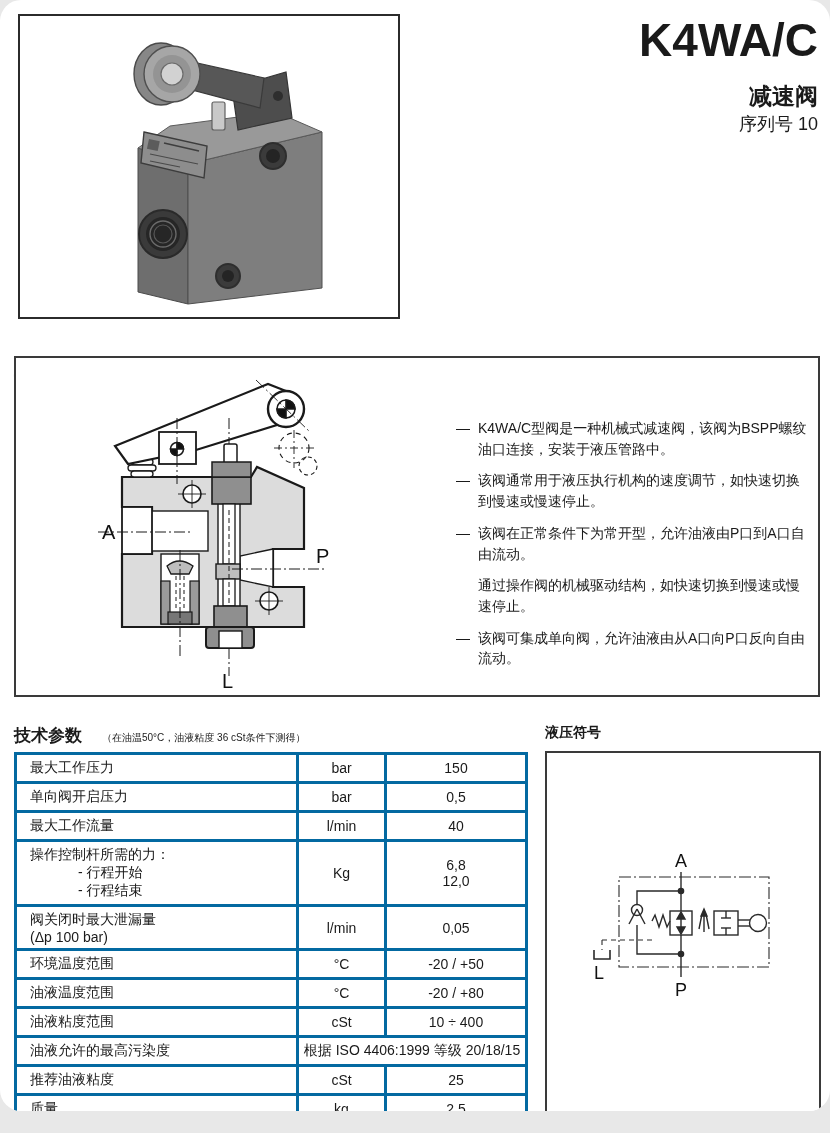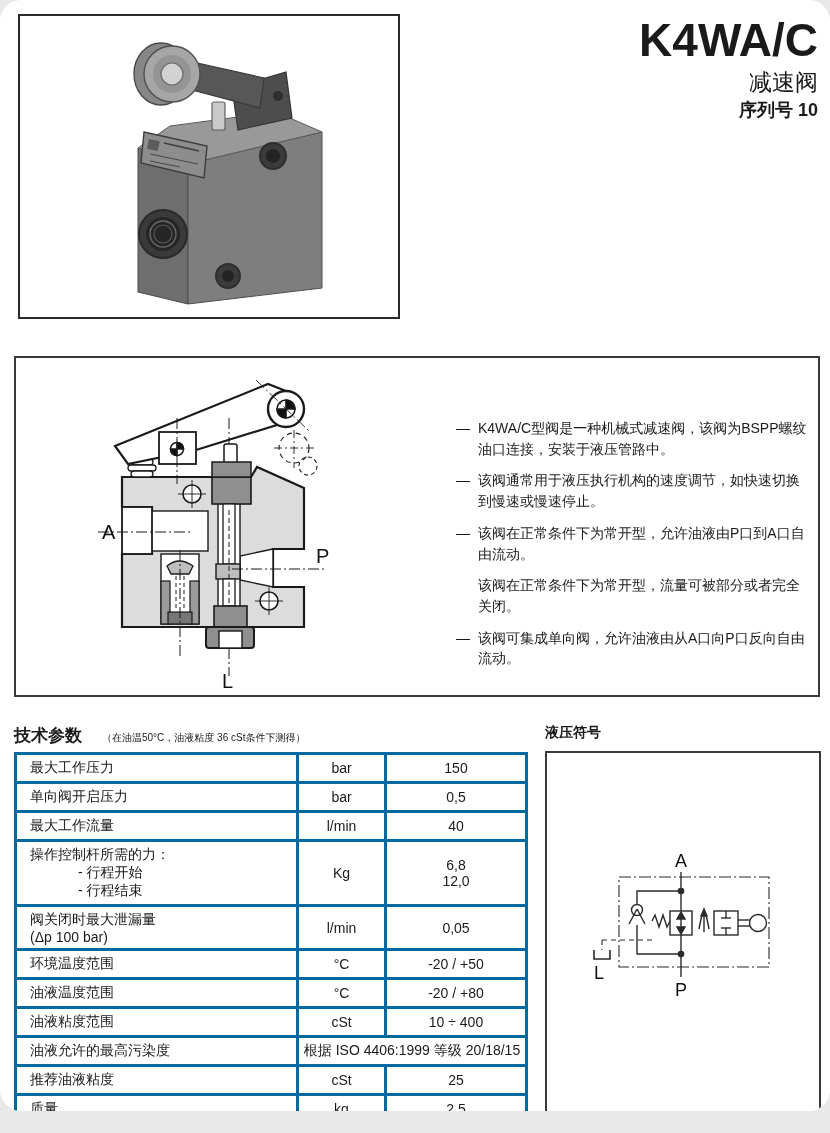--- a/index.html
+++ b/index.html
@@ -6,22 +6,22 @@
   .page{
     position:relative;width:830px;height:1111px;background:#ffffff;
     font-family:"Liberation Sans","DejaVu Sans",sans-serif;color:#1a1a1a;
     margin:0 auto;overflow:hidden;border-radius:21px;
   }
   
   .photo-frame{position:absolute;left:18px;top:14px;width:378px;height:301px;border:2px solid #2b2b2b;background:#fff;}
   
   .title-block{position:absolute;right:12px;top:16px;text-align:right;}
   .model{font-size:46px;font-weight:bold;letter-spacing:0;line-height:1.05;}
-  .subtitle{font-size:23px;font-weight:normal;line-height:1.25;margin-top:4px;}
-  .series{font-size:18px;font-weight:bold;line-height:1.2;margin-top:3px;}
+  .subtitle{font-size:23px;font-weight:bold;line-height:1.25;margin-top:18px;}
+  .series{font-size:18px;font-weight:normal;line-height:1.2;margin-top:3px;}
   
   .intro{position:absolute;left:434px;top:206px;}
   .port-type{font-size:19px;font-weight:bold;}
   .spec-lines{margin-top:27px;font-size:20px;font-weight:bold;line-height:31px;}
   .spec-lines .unit{font-weight:normal;font-size:19px;}
   
   .sec-heading{position:absolute;font-size:15px;font-weight:bold;}
   .wp-heading{left:14px;top:333px;margin-top:29px;}
   .tech-heading-wrap{position:absolute;left:14px;top:724px;white-space:nowrap;}
   .tech-heading-wrap b{font-size:17px;}
@@ -183,21 +183,21 @@
         <span>K4WA/C型阀是一种机械式减速阀，该阀为BSPP螺纹油口连接，安装于液压管路中。</span>
       </div>
       <div class="wp-item">
         <span class="dash">—</span>
         <span>该阀通常用于液压执行机构的速度调节，如快速切换到慢速或慢速停止。</span>
       </div>
       <div class="wp-item">
         <span class="dash">—</span>
         <span>该阀在正常条件下为常开型，允许油液由P口到A口自由流动。</span>
       </div>
-      <div class="wp-sub">该阀在正常条件下为常开型，流量可被部分或者完全关闭。</div>
+      <div class="wp-sub">通过操作阀的机械驱动结构，如快速切换到慢速或慢速停止。</div>
       <div class="wp-item">
         <span class="dash">—</span>
         <span>该阀可集成单向阀，允许油液由从A口向P口反向自由流动。</span>
       </div>
     </div>
   </div>
 
   <div class="tech-heading-wrap">
     <b>技术参数</b><span class="tech-note">（在油温50°C，油液粘度 36 cSt条件下测得）</span>
   </div>

